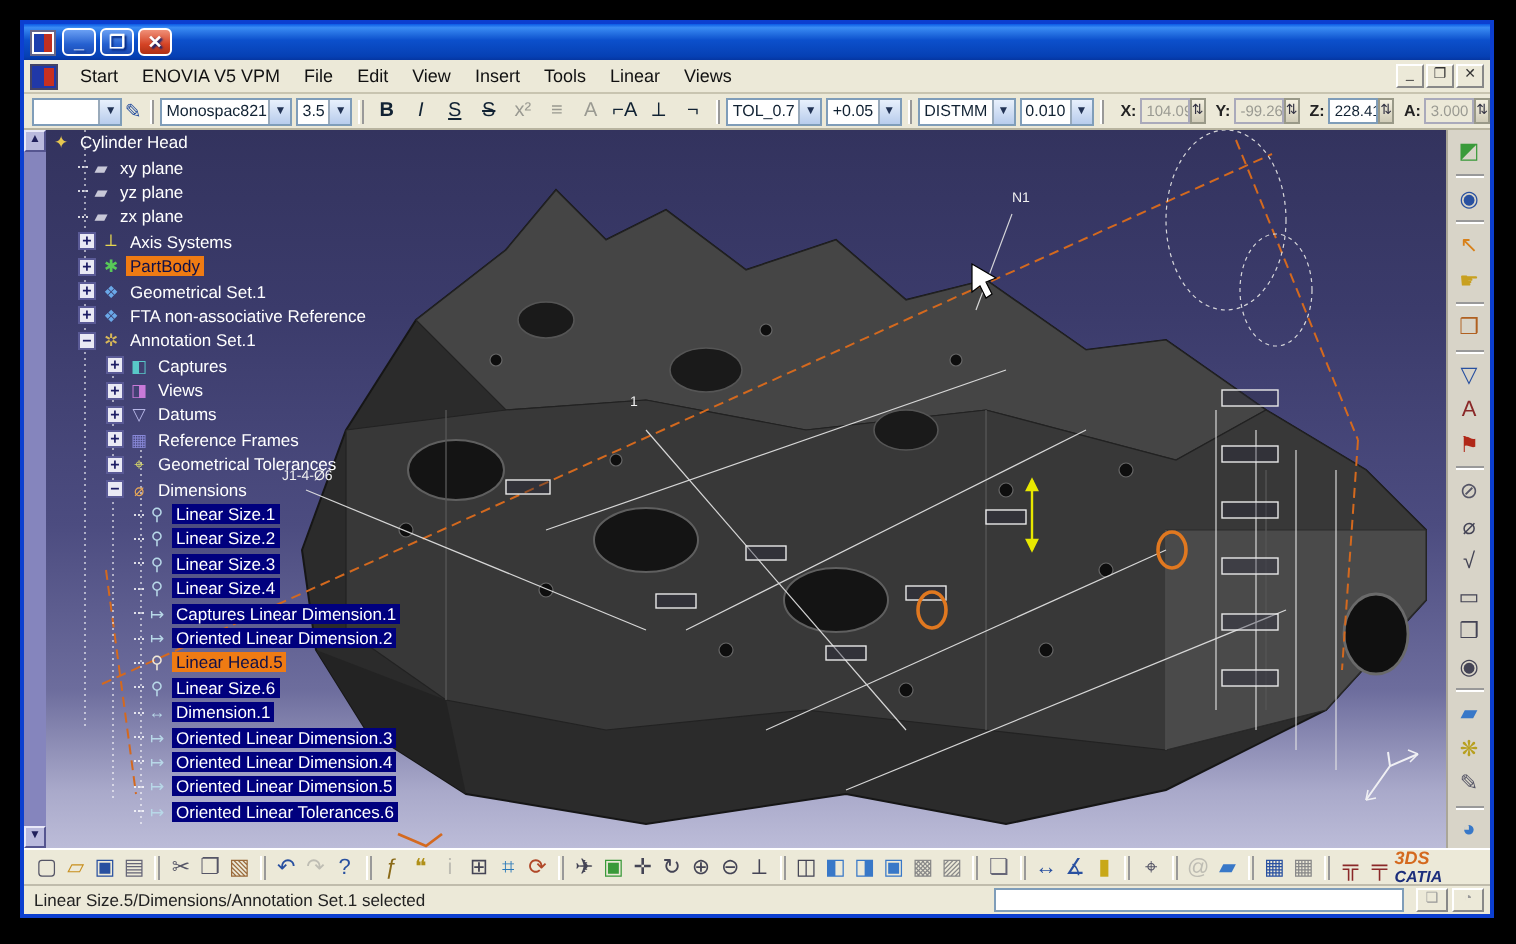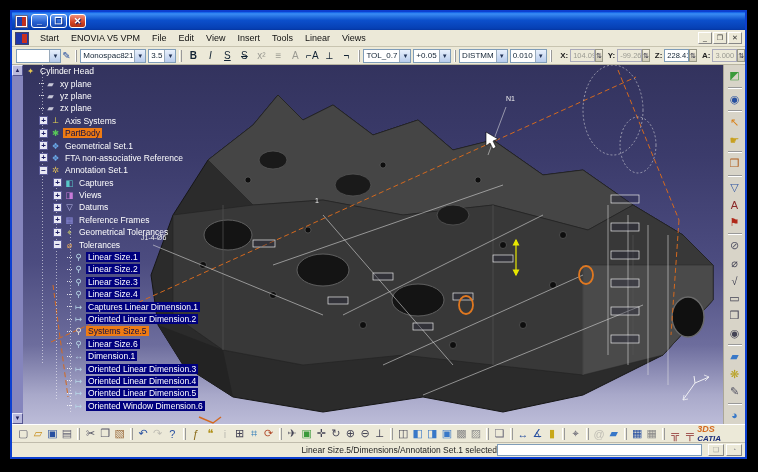--- a/index.html
+++ b/index.html
@@ -89,21 +89,21 @@
     display:flex; align-items:center; padding-left:4px; }
   .bt-icon { width:16px; height:16px; display:flex; align-items:center; justify-content:center;
     font-size:11px; }
   .bt-icon.dis { opacity:.45; }
   .catia-logo { margin-left:auto; margin-right:8px; font-size:8px; font-weight:bold; font-style:italic;
     color:#1c2e7c; }
   .catia-logo b { color:#d4691e; font-size:9px; }
   
   .statusbar { height:15px; flex:0 0 15px; background:#ece9d8; border-top:1px solid #c0bcac;
     display:flex; align-items:center; font-size:8.5px; color:#222; padding:0 3px; }
-  .status-msg { flex:1; padding-left:2px;text-align:right; }
+  .status-msg { flex:1; padding-left:2px; }
   .status-input { width:205px; height:12px; background:#fff; border:1px solid #7f9db9; margin-right:4px; }
   .status-btn { width:16px; height:12px; background:#ece9d8; border:1px solid; border-color:#fff #888 #888 #fff;
     font-size:7px; color:#999; text-align:center; line-height:10px; margin-left:2px; }
 </style>
 </head>
 <body>
 
 <div class="window">
 
   <div class="titlebar">
@@ -387,21 +387,21 @@
         <div class="trow">
           <span class="t-ind" style="width: 28px;"></span>
           <span class="t-exp">+</span>
           <span class="t-ico" style="color: rgb(216, 216, 104);">⌖</span>
           <span class="t-label normal">Geometrical Tolerances</span>
         </div>
         <div class="trow">
           <span class="t-ind" style="width: 28px;"></span>
           <span class="t-exp">−</span>
           <span class="t-ico" style="color: rgb(232, 168, 88);">⌀</span>
-          <span class="t-label normal">Tolerances</span>
+          <span class="t-label normal">Dimensions</span>
         </div>
         <div class="trow">
           <span class="t-ind" style="width: 42px;"></span>
           <span class="t-stub"></span>
           <span class="t-ico" style="color: rgb(184, 216, 232);">⚲</span>
           <span class="t-label selected">Linear Size.1</span>
         </div>
         <div class="trow">
           <span class="t-ind" style="width: 42px;"></span>
           <span class="t-stub"></span>
@@ -429,21 +429,21 @@
         <div class="trow">
           <span class="t-ind" style="width: 42px;"></span>
           <span class="t-stub"></span>
           <span class="t-ico" style="color: rgb(184, 216, 232);">↦</span>
           <span class="t-label selected">Oriented Linear Dimension.2</span>
         </div>
         <div class="trow">
           <span class="t-ind" style="width: 42px;"></span>
           <span class="t-stub"></span>
           <span class="t-ico" style="color: rgb(240, 232, 216);">⚲</span>
-          <span class="t-label hilite">Systems Size.5</span>
+          <span class="t-label hilite">Linear Head.5</span>
         </div>
         <div class="trow">
           <span class="t-ind" style="width: 42px;"></span>
           <span class="t-stub"></span>
           <span class="t-ico" style="color: rgb(184, 216, 232);">⚲</span>
           <span class="t-label selected">Linear Size.6</span>
         </div>
         <div class="trow">
           <span class="t-ind" style="width: 42px;"></span>
           <span class="t-stub"></span>
@@ -465,21 +465,21 @@
         <div class="trow">
           <span class="t-ind" style="width: 42px;"></span>
           <span class="t-stub"></span>
           <span class="t-ico" style="color: rgb(184, 216, 232);">↦</span>
           <span class="t-label selected">Oriented Linear Dimension.5</span>
         </div>
         <div class="trow">
           <span class="t-ind" style="width: 42px;"></span>
           <span class="t-stub"></span>
           <span class="t-ico" style="color: rgb(184, 216, 232);">↦</span>
-          <span class="t-label selected">Oriented Window Dimension.6</span>
+          <span class="t-label selected">Oriented Linear Tolerances.6</span>
         </div>
       </div>
 
     <div class="rtoolbar" id="right-toolbar">
         <span class="rt-icon" style="color: rgb(58, 154, 58);">◩</span>
         <span class="rt-sep"></span>
         <span class="rt-icon" style="color: rgb(40, 80, 160);">◉</span>
         <span class="rt-sep"></span>
         <span class="rt-icon" style="color: rgb(216, 128, 24);">↖</span>
         <span class="rt-icon" style="color: rgb(200, 160, 32);">☛</span>

